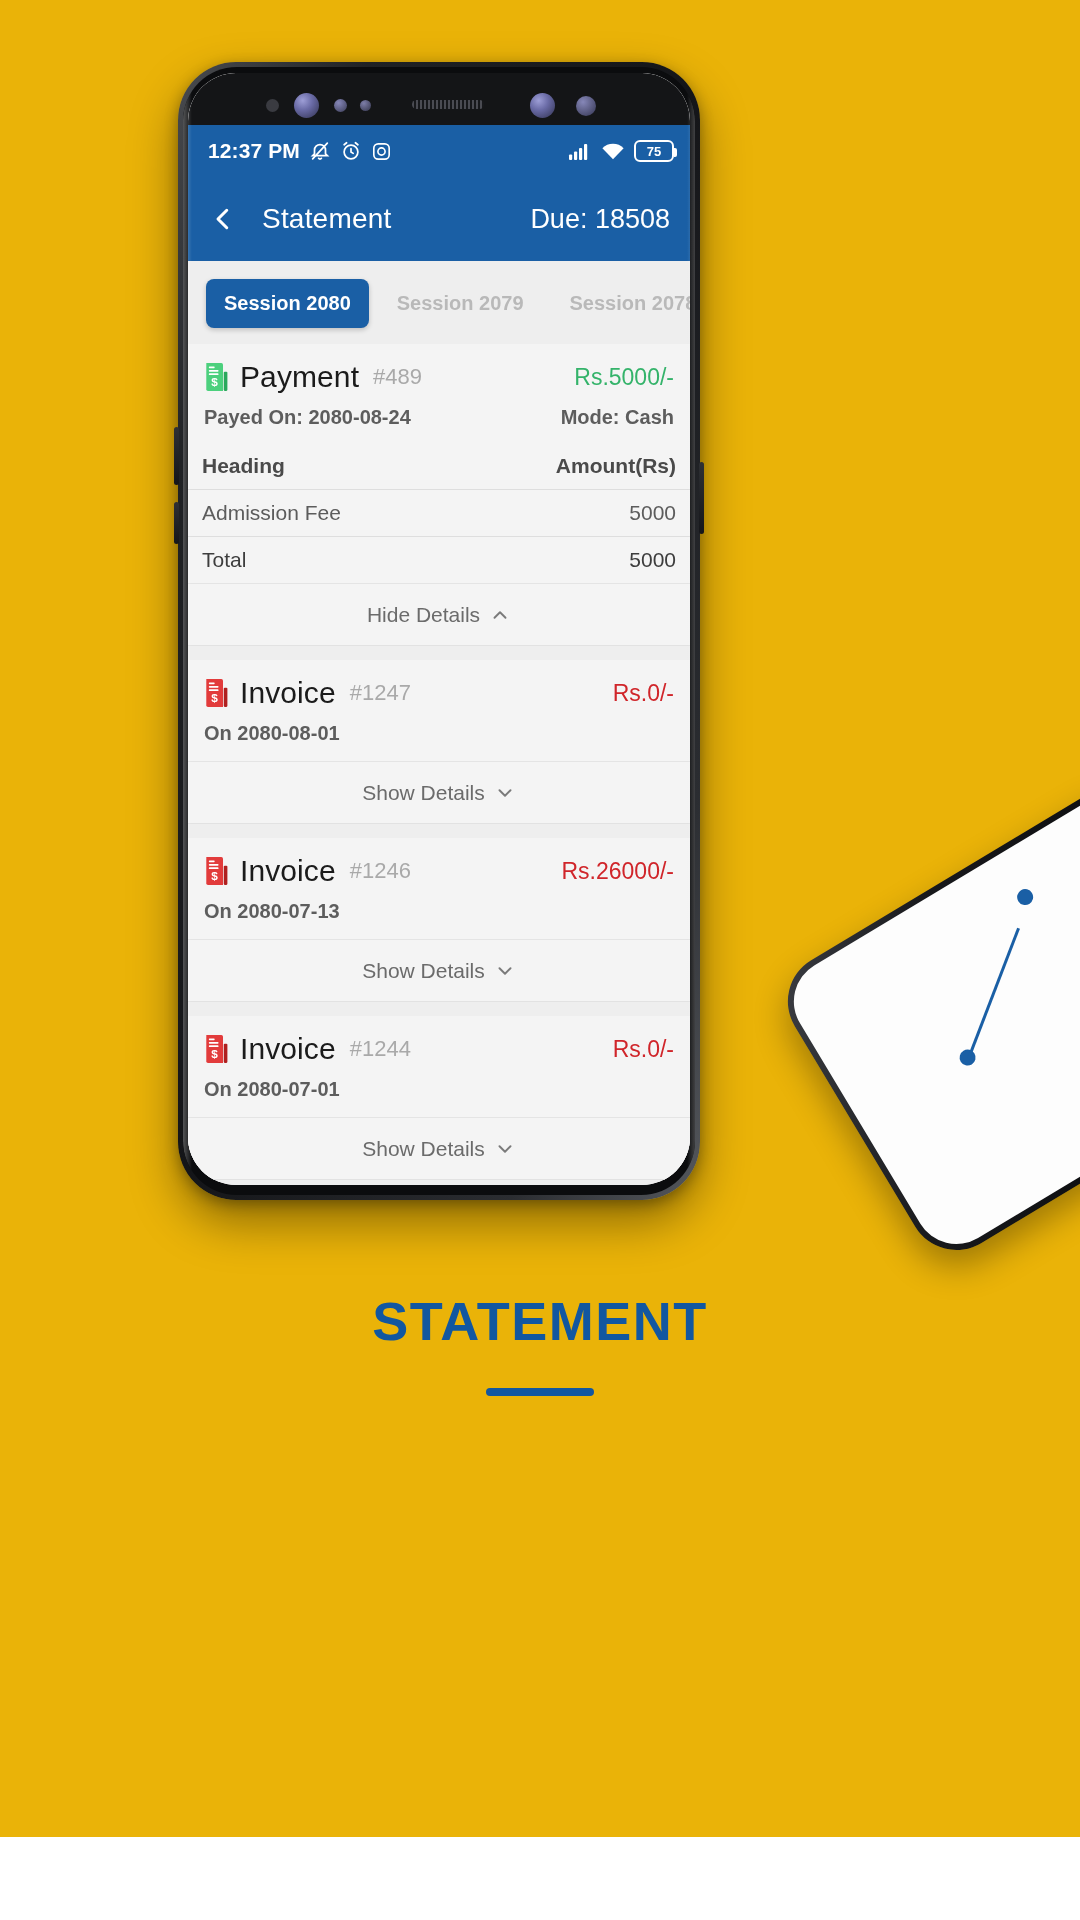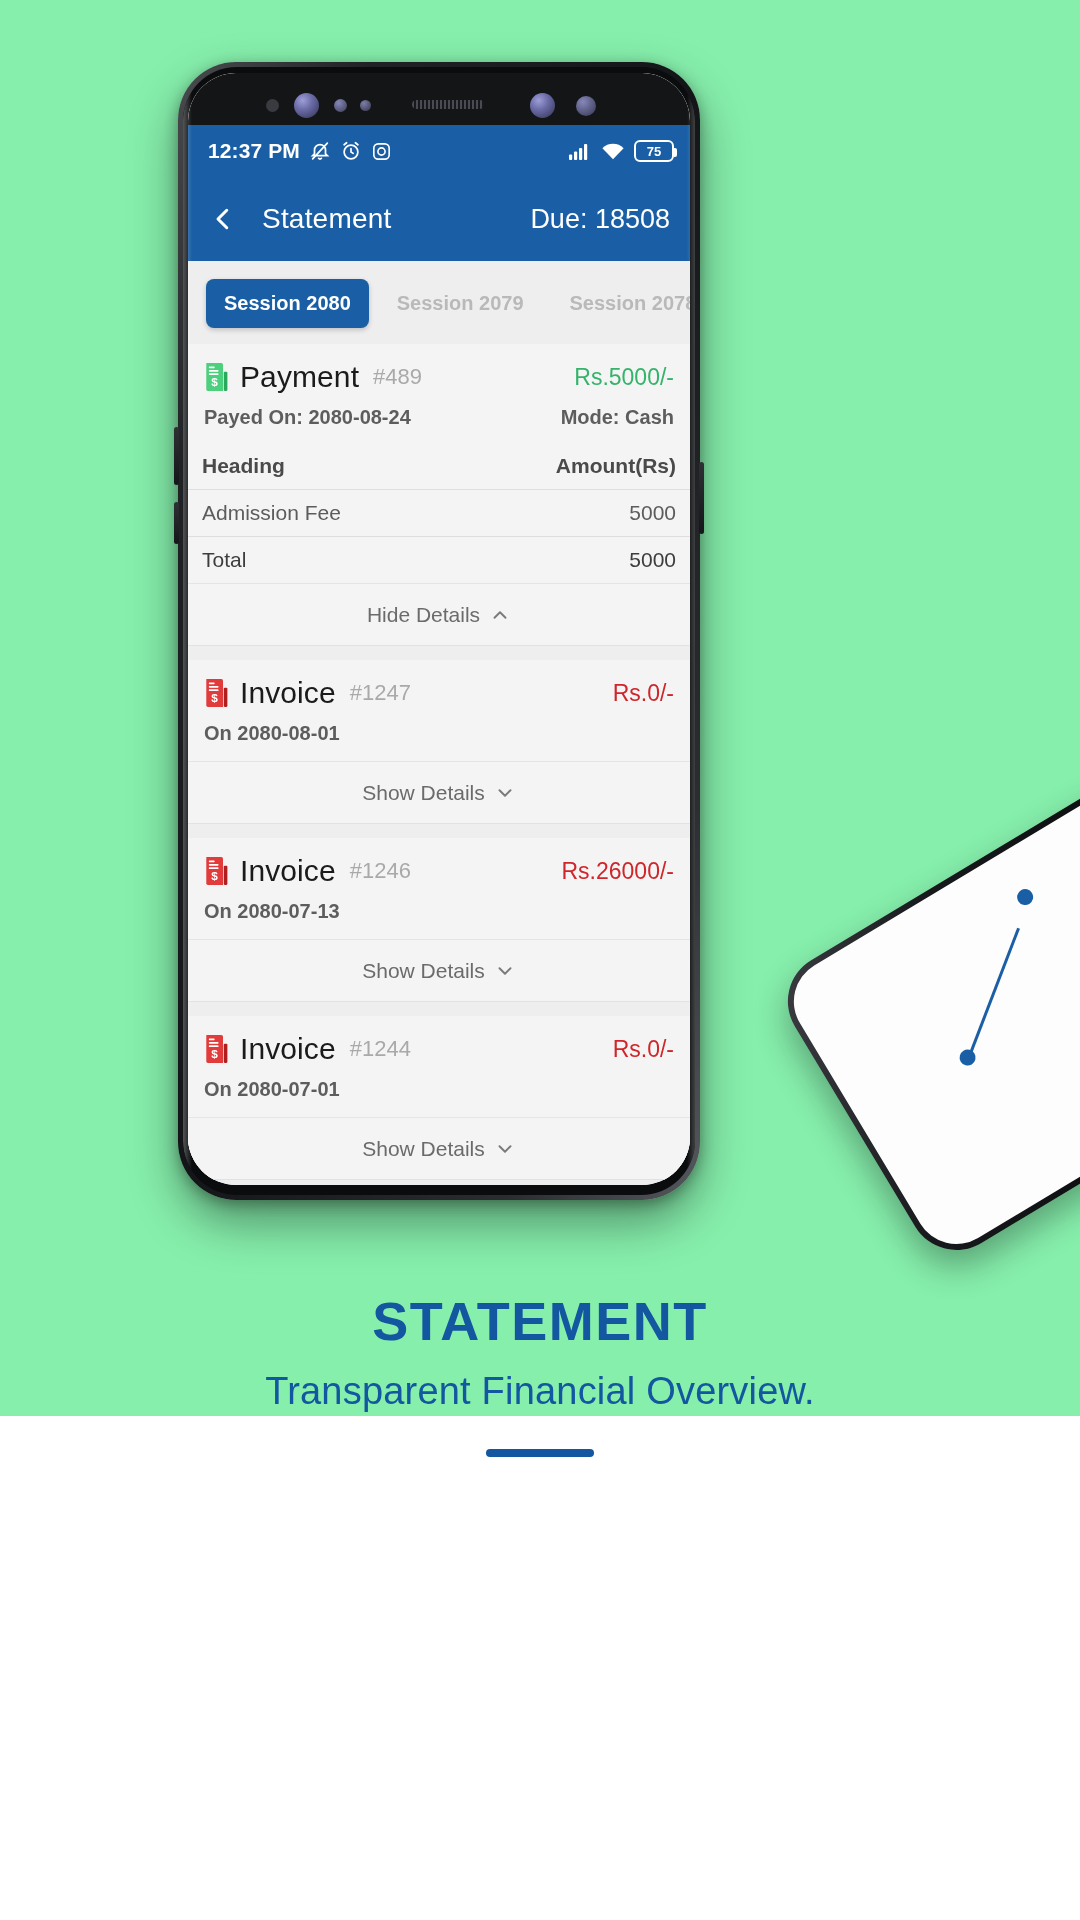--- a/index.html
+++ b/index.html
@@ -2,21 +2,21 @@
 <html><head>
 <meta charset="utf-8">
 <style>
   * { box-sizing: border-box; margin: 0; padding: 0; }
   html, body {
     width: 1080px; height: 1920px;
     background: #ffffff;
     font-family: "Liberation Sans", sans-serif;
     overflow: hidden;
   }
-  .stage { position: relative; width: 1080px; height: 1416px; background:#86efac; }
+  .stage { position: relative; width: 1080px; height: 1837px; background:#eab308; }
 
   
   .phone {
     position: absolute;
     left: 178px; top: 62px;
     width: 522px; height: 1138px;
     border-radius: 58px;
     background: linear-gradient(115deg,#4a4c50 0%,#202225 18%,#141518 50%,#2b2d31 82%,#55585d 100%);
     padding: 5px;
     box-shadow: 0 22px 48px rgba(0,0,0,.40), 0 4px 14px rgba(0,0,0,.30);
@@ -406,17 +406,16 @@
   <div class="phone2">
     <div class="phone2-screen">
       <div class="p2-dot" style="left:250px; top:42px; width:16px; height:16px;"></div>
       <div class="p2-dot" style="left:118px; top:150px; width:16px; height:16px;"></div>
       <div class="p2-line" style="left:126px; top:158px; width:140px; transform:rotate(-38deg);"></div>
     </div>
   </div>
 
   <div class="promo">
     <div class="promo-title">STATEMENT</div>
-    <div class="promo-sub">Transparent Financial Overview.</div>
     <div class="promo-rule"></div>
   </div>
 
 </div>
 
 </body></html>

